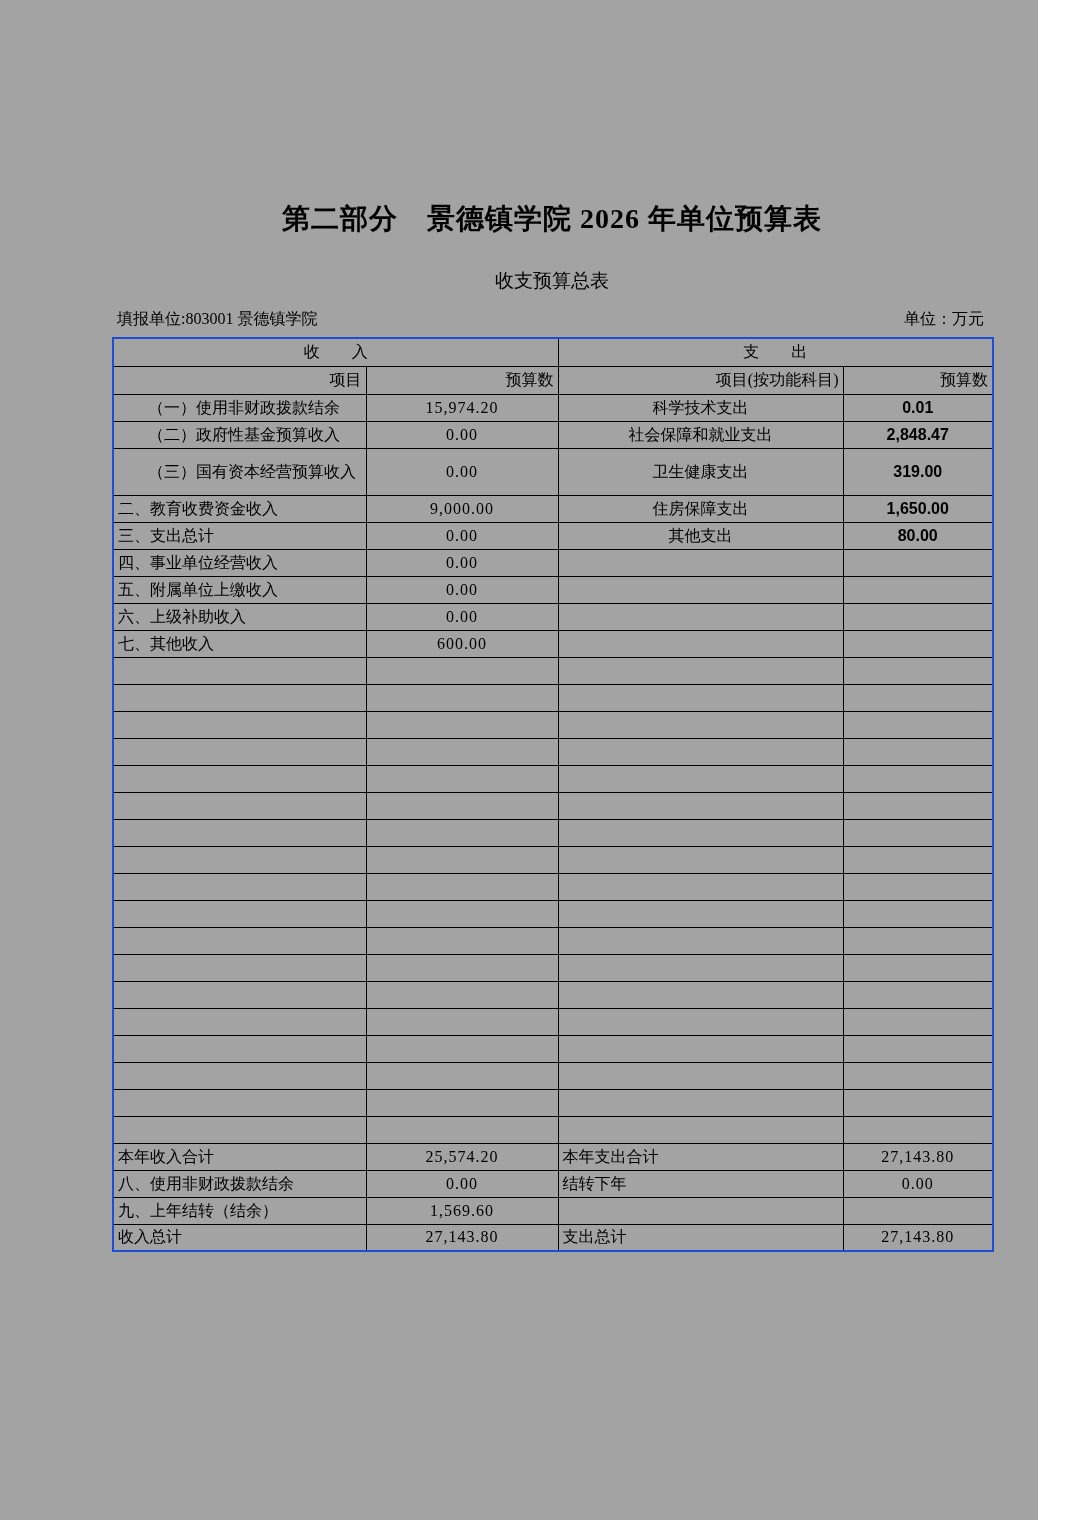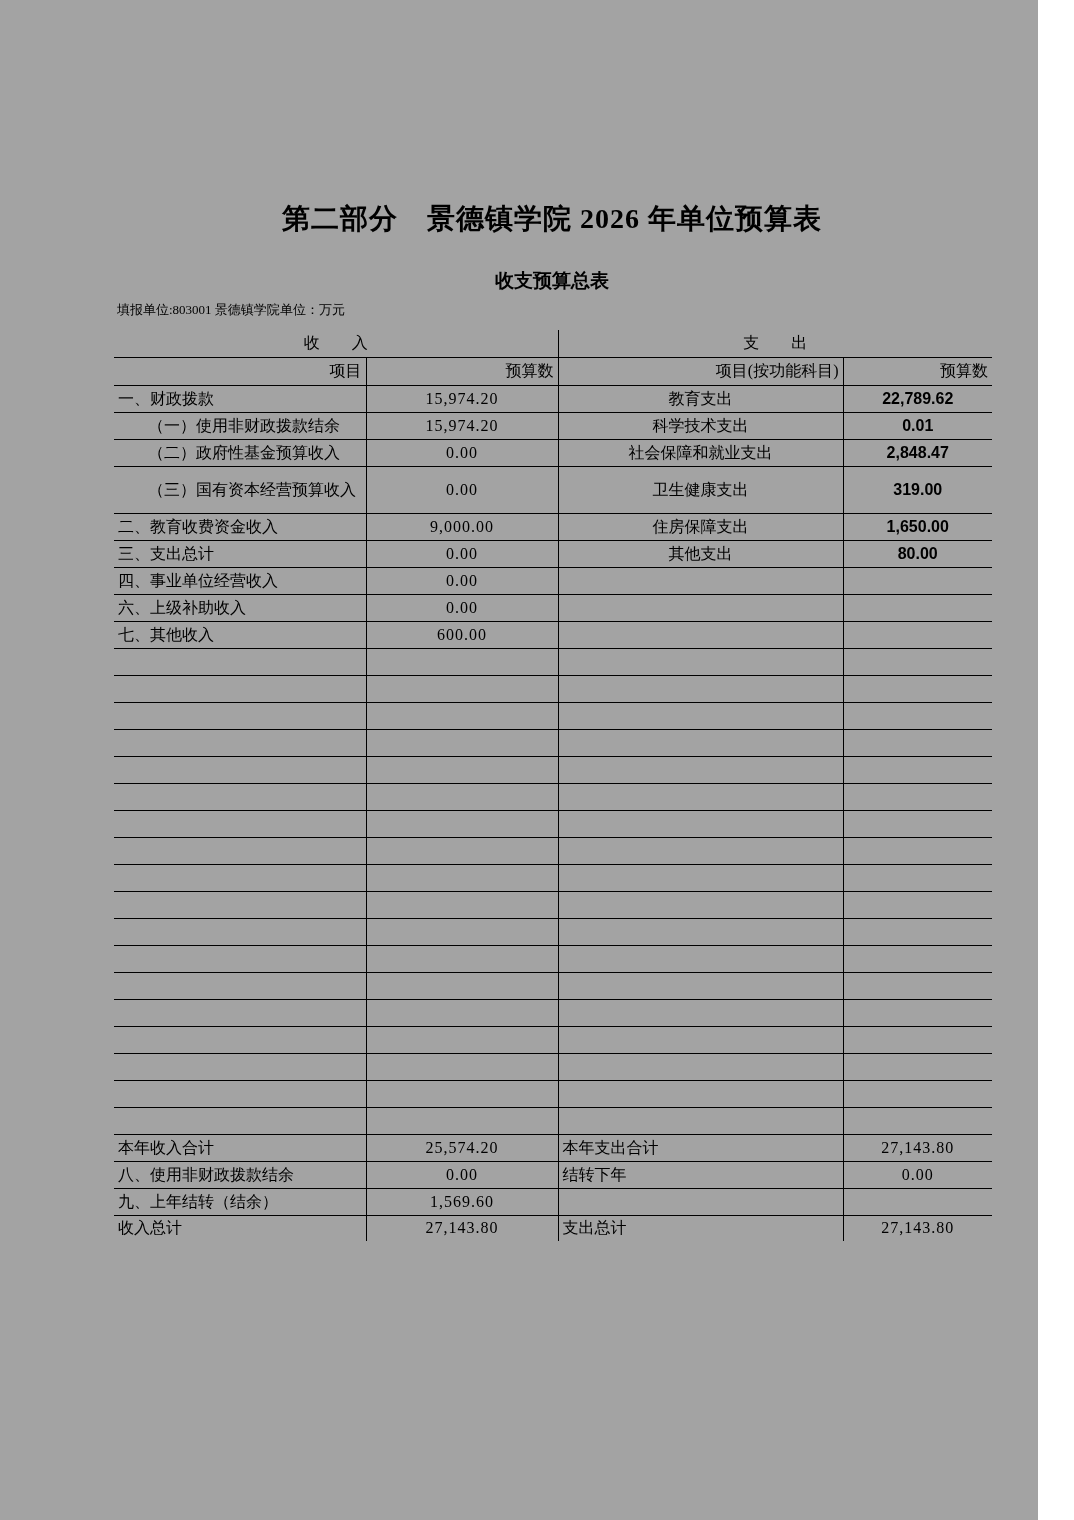--- a/index.html
+++ b/index.html
@@ -30,37 +30,38 @@
     line-height: 35px;
     font-weight: bold;
     letter-spacing: 1px;
     white-space: pre;
   }
   .doc-subtitle {
     margin-top: 32px;
     text-align: center;
     font-size: 19px;
     line-height: 25px;
-    font-weight: bold;
+    font-weight: normal;
   }
   .meta-row {
-    margin-top: 6px;
+    margin-top: 15px;
     display: flex;
+    justify-content: space-between;
     align-items: flex-end;
-    font-size: 13px;
+    font-size: 16px;
     line-height: 22px;
   }
   .meta-left { padding-left: 5px; }
   .meta-right { padding-right: 8px; }
   table.btable {
     margin-top: 7px;
     width: 880px;
     table-layout: fixed;
     border-collapse: collapse;
-    border: 2px solid #a3a3a3;
+    border: 2px solid #1d4ed8;
   }
   .btable td {
     border: 1px solid #000000;
     padding: 0 4px;
     overflow: hidden;
     font-size: 16px;
     line-height: 20px;
     vertical-align: middle;
   }
   tr.rh  { height: 28px; }
@@ -111,26 +112,20 @@
         <tr class="rh">
           <td class="sec-h" colspan="2">收　　入</td>
           <td class="sec-h" colspan="2">支　　出</td>
         </tr>
         <tr class="rh">
           <td class="col-h">项目</td>
           <td class="col-h">预算数</td>
           <td class="col-h">项目(按功能科目)</td>
           <td class="col-h">预算数</td>
         </tr>
-      <tr class="r">
-            <td class="item">一、财政拨款</td>
-            <td class="num serif">15,974.20</td>
-            <td class="exp-item">教育支出</td>
-            <td class="num sans">22,789.62</td>
-          </tr>
           <tr class="r">
             <td class="item indent">（一）使用非财政拨款结余</td>
             <td class="num serif">15,974.20</td>
             <td class="exp-item">科学技术支出</td>
             <td class="num sans">0.01</td>
           </tr>
           <tr class="r">
             <td class="item indent">（二）政府性基金预算收入</td>
             <td class="num serif">0.00</td>
             <td class="exp-item">社会保障和就业支出</td>
@@ -154,20 +149,26 @@
             <td class="exp-item">其他支出</td>
             <td class="num sans">80.00</td>
           </tr>
           <tr class="r">
             <td class="item">四、事业单位经营收入</td>
             <td class="num serif">0.00</td>
             <td class="exp-item"></td>
             <td class="num serif"></td>
           </tr>
           <tr class="r">
+            <td class="item">五、附属单位上缴收入</td>
+            <td class="num serif">0.00</td>
+            <td class="exp-item"></td>
+            <td class="num serif"></td>
+          </tr>
+          <tr class="r">
             <td class="item">六、上级补助收入</td>
             <td class="num serif">0.00</td>
             <td class="exp-item"></td>
             <td class="num serif"></td>
           </tr>
           <tr class="r">
             <td class="item">七、其他收入</td>
             <td class="num serif">600.00</td>
             <td class="exp-item"></td>
             <td class="num serif"></td>

